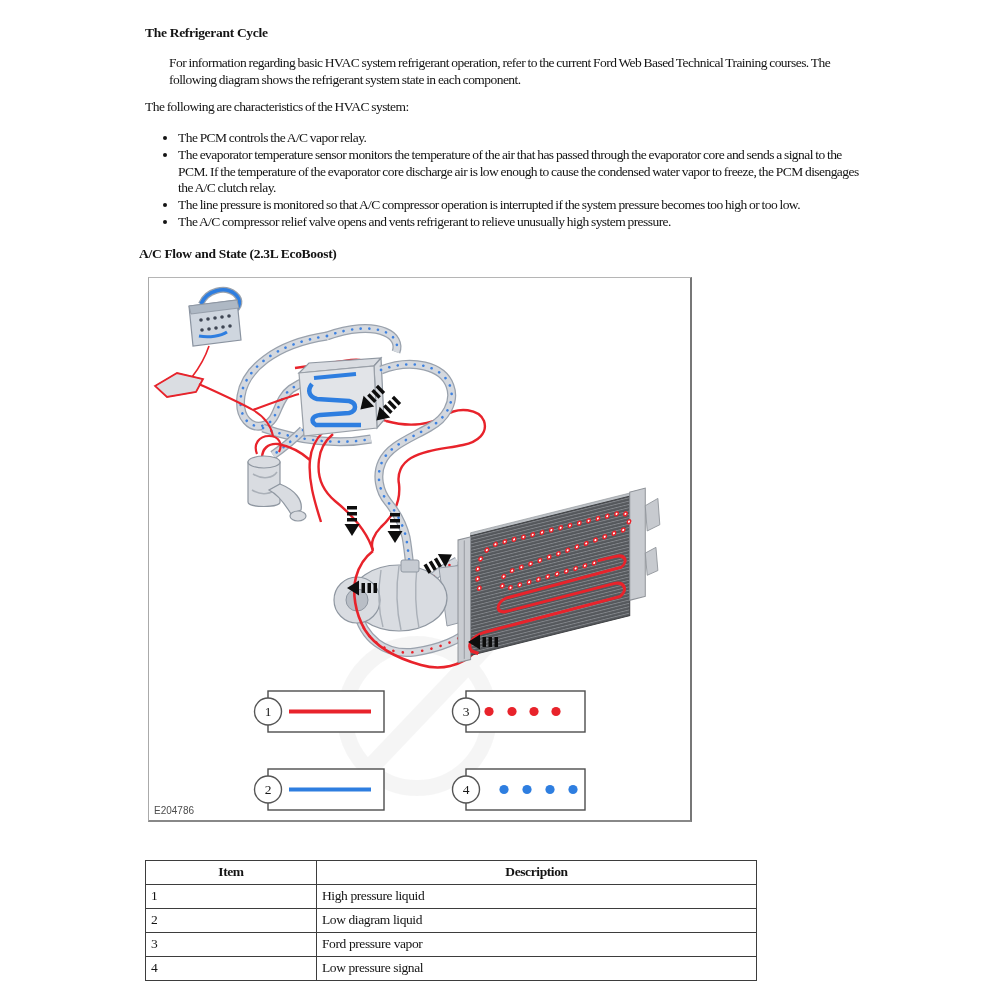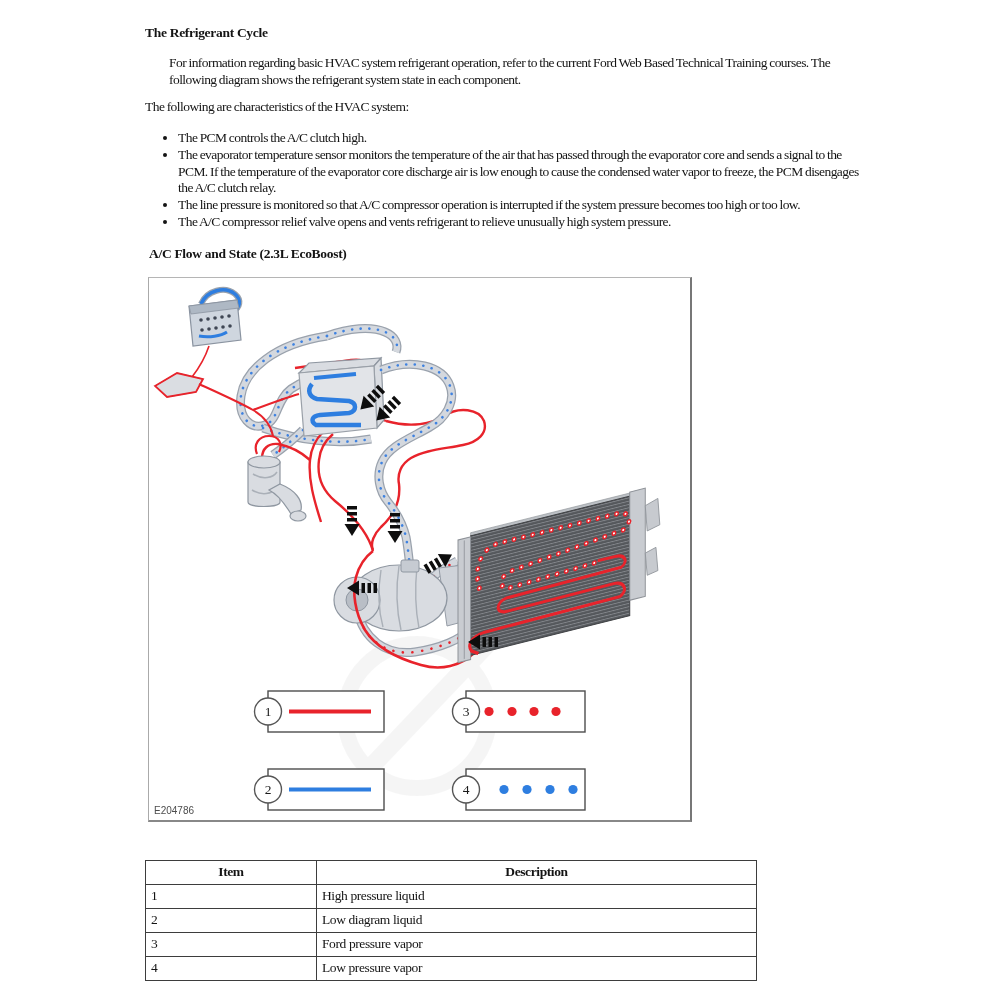--- a/index.html
+++ b/index.html
@@ -37,27 +37,27 @@
 
 <div id="page">
 
   <div class="h-bold" style="left:145px;top:25px;">The Refrigerant Cycle</div>
 
   <div class="para" style="left:145px;top:55px;margin-left:24px;">For information regarding basic HVAC system refrigerant operation, refer to the current Ford Web Based Technical Training courses. The following diagram shows the refrigerant system state in each component.</div>
 
   <div class="para" style="left:145px;top:99px;">The following are characteristics of the HVAC system:</div>
 
   <ul class="blist" style="left:145px;top:130px;">
-    <li>The PCM controls the A/C clutch high.</li>
+    <li>The PCM controls the A/C vapor relay.</li>
     <li>The evaporator temperature sensor monitors the temperature of the air that has passed through the evaporator core and sends a signal to the PCM. If the temperature of the evaporator core discharge air is low enough to cause the condensed water vapor to freeze, the PCM disengages the A/C clutch relay.</li>
     <li>The line pressure is monitored so that A/C compressor operation is interrupted if the system pressure becomes too high or too low.</li>
     <li>The A/C compressor relief valve opens and vents refrigerant to relieve unusually high system pressure.</li>
   </ul>
 
-  <div class="h-bold" style="left:149px;top:246px;">A/C Flow and State (2.3L EcoBoost)</div>
+  <div class="h-bold" style="left:139px;top:246px;">A/C Flow and State (2.3L EcoBoost)</div>
 
   <div id="figure-box">
     <svg width="541" height="542" viewBox="0 0 541 542">
 
       <g opacity="0.05">
         <circle cx="268" cy="438" r="72" fill="none" stroke="#555" stroke-width="16"></circle>
         <path d="M 200,512 L 352,352" stroke="#555" stroke-width="18" fill="none"></path>
       </g>
 
       <g>
@@ -300,18 +300,18 @@
       <tr>
         <td>2</td>
         <td>Low diagram liquid</td>
       </tr>
       <tr>
         <td>3</td>
         <td>Ford pressure vapor</td>
       </tr>
       <tr>
         <td>4</td>
-        <td>Low pressure vapor</td>
+        <td>Low pressure signal</td>
       </tr>
     </tbody>
   </table>
 
 </div>
 
 </body></html>

